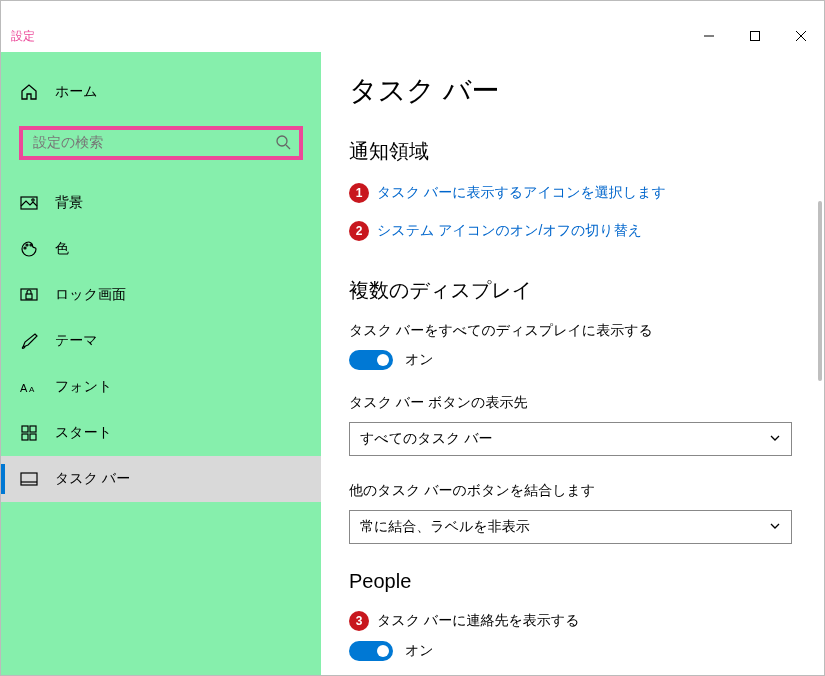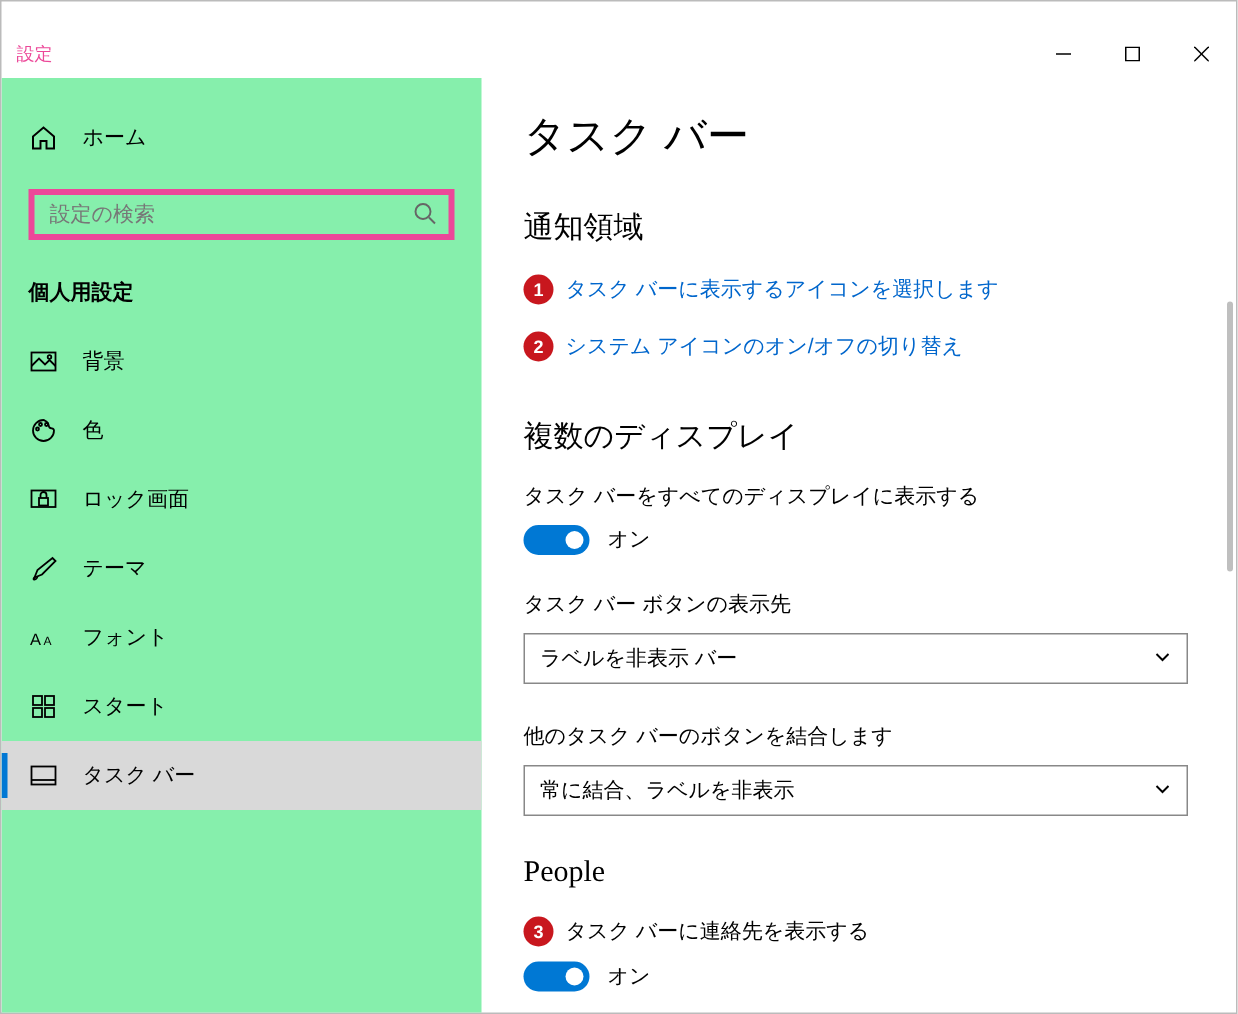--- a/index.html
+++ b/index.html
@@ -74,21 +74,20 @@
     <div class="searchbox">
       <span class="ph">設定の検索</span>
       <span>
         <svg width="16" height="16" viewBox="0 0 16 16" fill="none" stroke="#666" stroke-width="1.3">
             <circle cx="7" cy="7" r="5"></circle>
             <line x1="11" y1="11" x2="15" y2="15"></line>
           </svg>
       </span>
     </div>
 
-    <div class="section-label">個人用設定</div>
 
     <div class="nav-item">
       <span class="nav-icon">
         <svg width="18" height="18" viewBox="0 0 18 18" fill="none" stroke="#000" stroke-width="1.2">
             <rect x="1" y="3" width="16" height="12"></rect>
             <path d="M1 12 L6 7 L10 11 L13 8 L17 12"></path>
             <circle cx="13" cy="6" r="1.2"></circle>
           </svg>
       </span>
       <span>背景</span>
@@ -177,39 +176,39 @@
     <h2 class="subhead">複数のディスプレイ</h2>
 
     <div class="setting-label">タスク バーをすべてのディスプレイに表示する</div>
     <div class="toggle-row">
       <div class="toggle"></div>
       <span class="toggle-text">オン</span>
     </div>
 
     <div class="setting-label">タスク バー ボタンの表示先</div>
     <div class="select-box">
-      <span>ラベルを非表示 バー</span>
+      <span>すべてのタスク バー</span>
       <span class="chev">
         <svg width="12" height="12" viewBox="0 0 12 12" fill="none" stroke="#000" stroke-width="1.3">
             <path d="M2 4 L6 8 L10 4"></path>
           </svg>
       </span>
     </div>
 
     <div class="setting-label">他のタスク バーのボタンを結合します</div>
     <div class="select-box">
       <span>常に結合、ラベルを非表示</span>
       <span class="chev">
         <svg width="12" height="12" viewBox="0 0 12 12" fill="none" stroke="#000" stroke-width="1.3">
             <path d="M2 4 L6 8 L10 4"></path>
           </svg>
       </span>
     </div>
 
-    <h2 class="subhead" style="margin-top:24px;font-family:Liberation Serif, serif;">People</h2>
+    <h2 class="subhead" style="margin-top:24px;">People</h2>
 
     <div class="linkrow" style="margin-bottom:10px;">
       <span class="badge">3</span>
       <span class="setting-label" style="margin:0;">タスク バーに連絡先を表示する</span>
     </div>
     <div class="toggle-row">
       <div class="toggle"></div>
       <span class="toggle-text">オン</span>
     </div>
 

